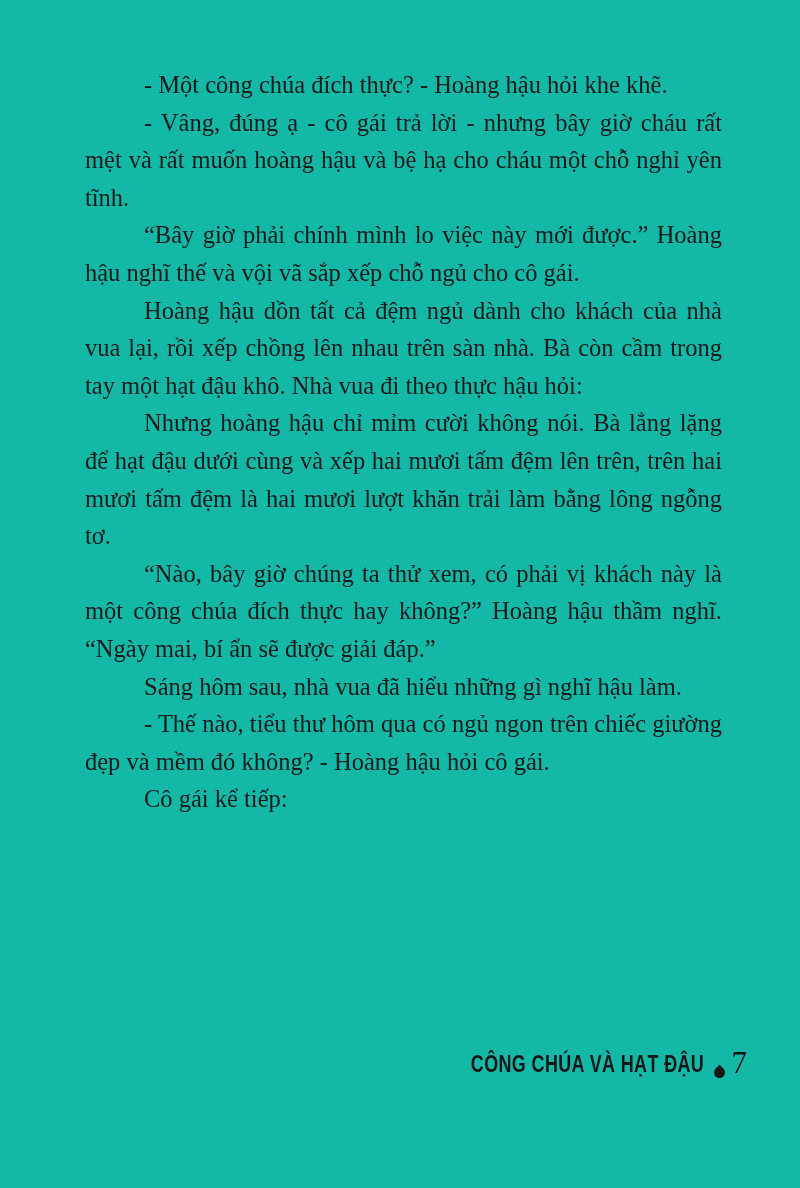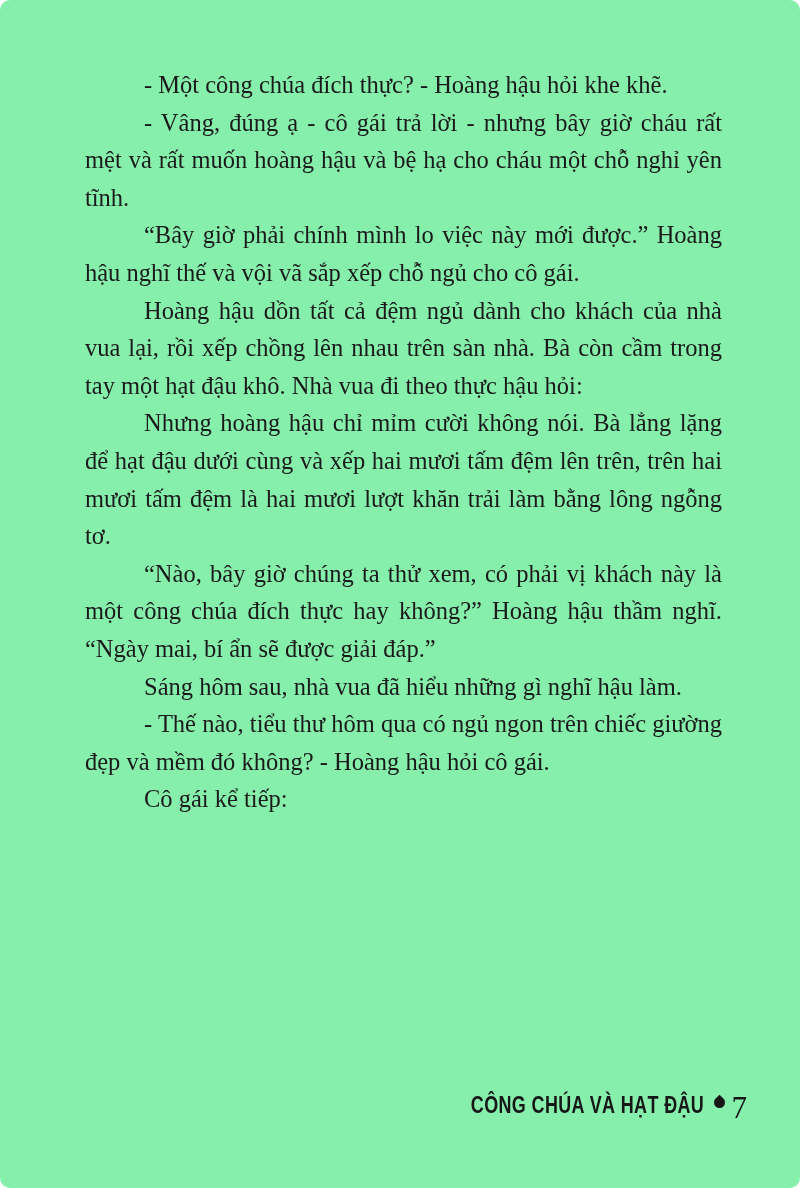--- a/index.html
+++ b/index.html
@@ -4,49 +4,48 @@
 <style>
   html, body {
     margin: 0;
     padding: 0;
     background: #ffffff;
   }
   .page {
     position: relative;
     width: 800px;
     height: 1188px;
-    background: #86efac;
+    background: #14b8a6;
     overflow: hidden;
     color: #1a1a1a;
     font-family: "Liberation Serif", "DejaVu Serif", serif;
-    border-radius: 10px;
     -webkit-font-smoothing: antialiased;
   }
   .text-block {
     position: absolute;
     left: 85px;
     top: 66px;
     width: 637px;
     font-size: 24.5px;
     line-height: 37.6px;
     text-align: justify;
     text-justify: inter-word;
   }
   .text-block p {
     margin: 0;
     padding: 0;
     text-indent: 59px;
   }
   .footer {
     position: absolute;
-    top: 1092px;
+    top: 1040px;
     right: 53px;
     height: 38px;
     display: flex;
-    align-items: flex-start;
+    align-items: flex-end;
     white-space: nowrap;
   }
   .running-title {
     font-family: "Liberation Sans", "DejaVu Sans", sans-serif;
     font-weight: 700;
     font-size: 23px;
     letter-spacing: 0.5px;
     color: #161616;
     transform: scaleX(0.78);
     transform-origin: 100% 50%;

